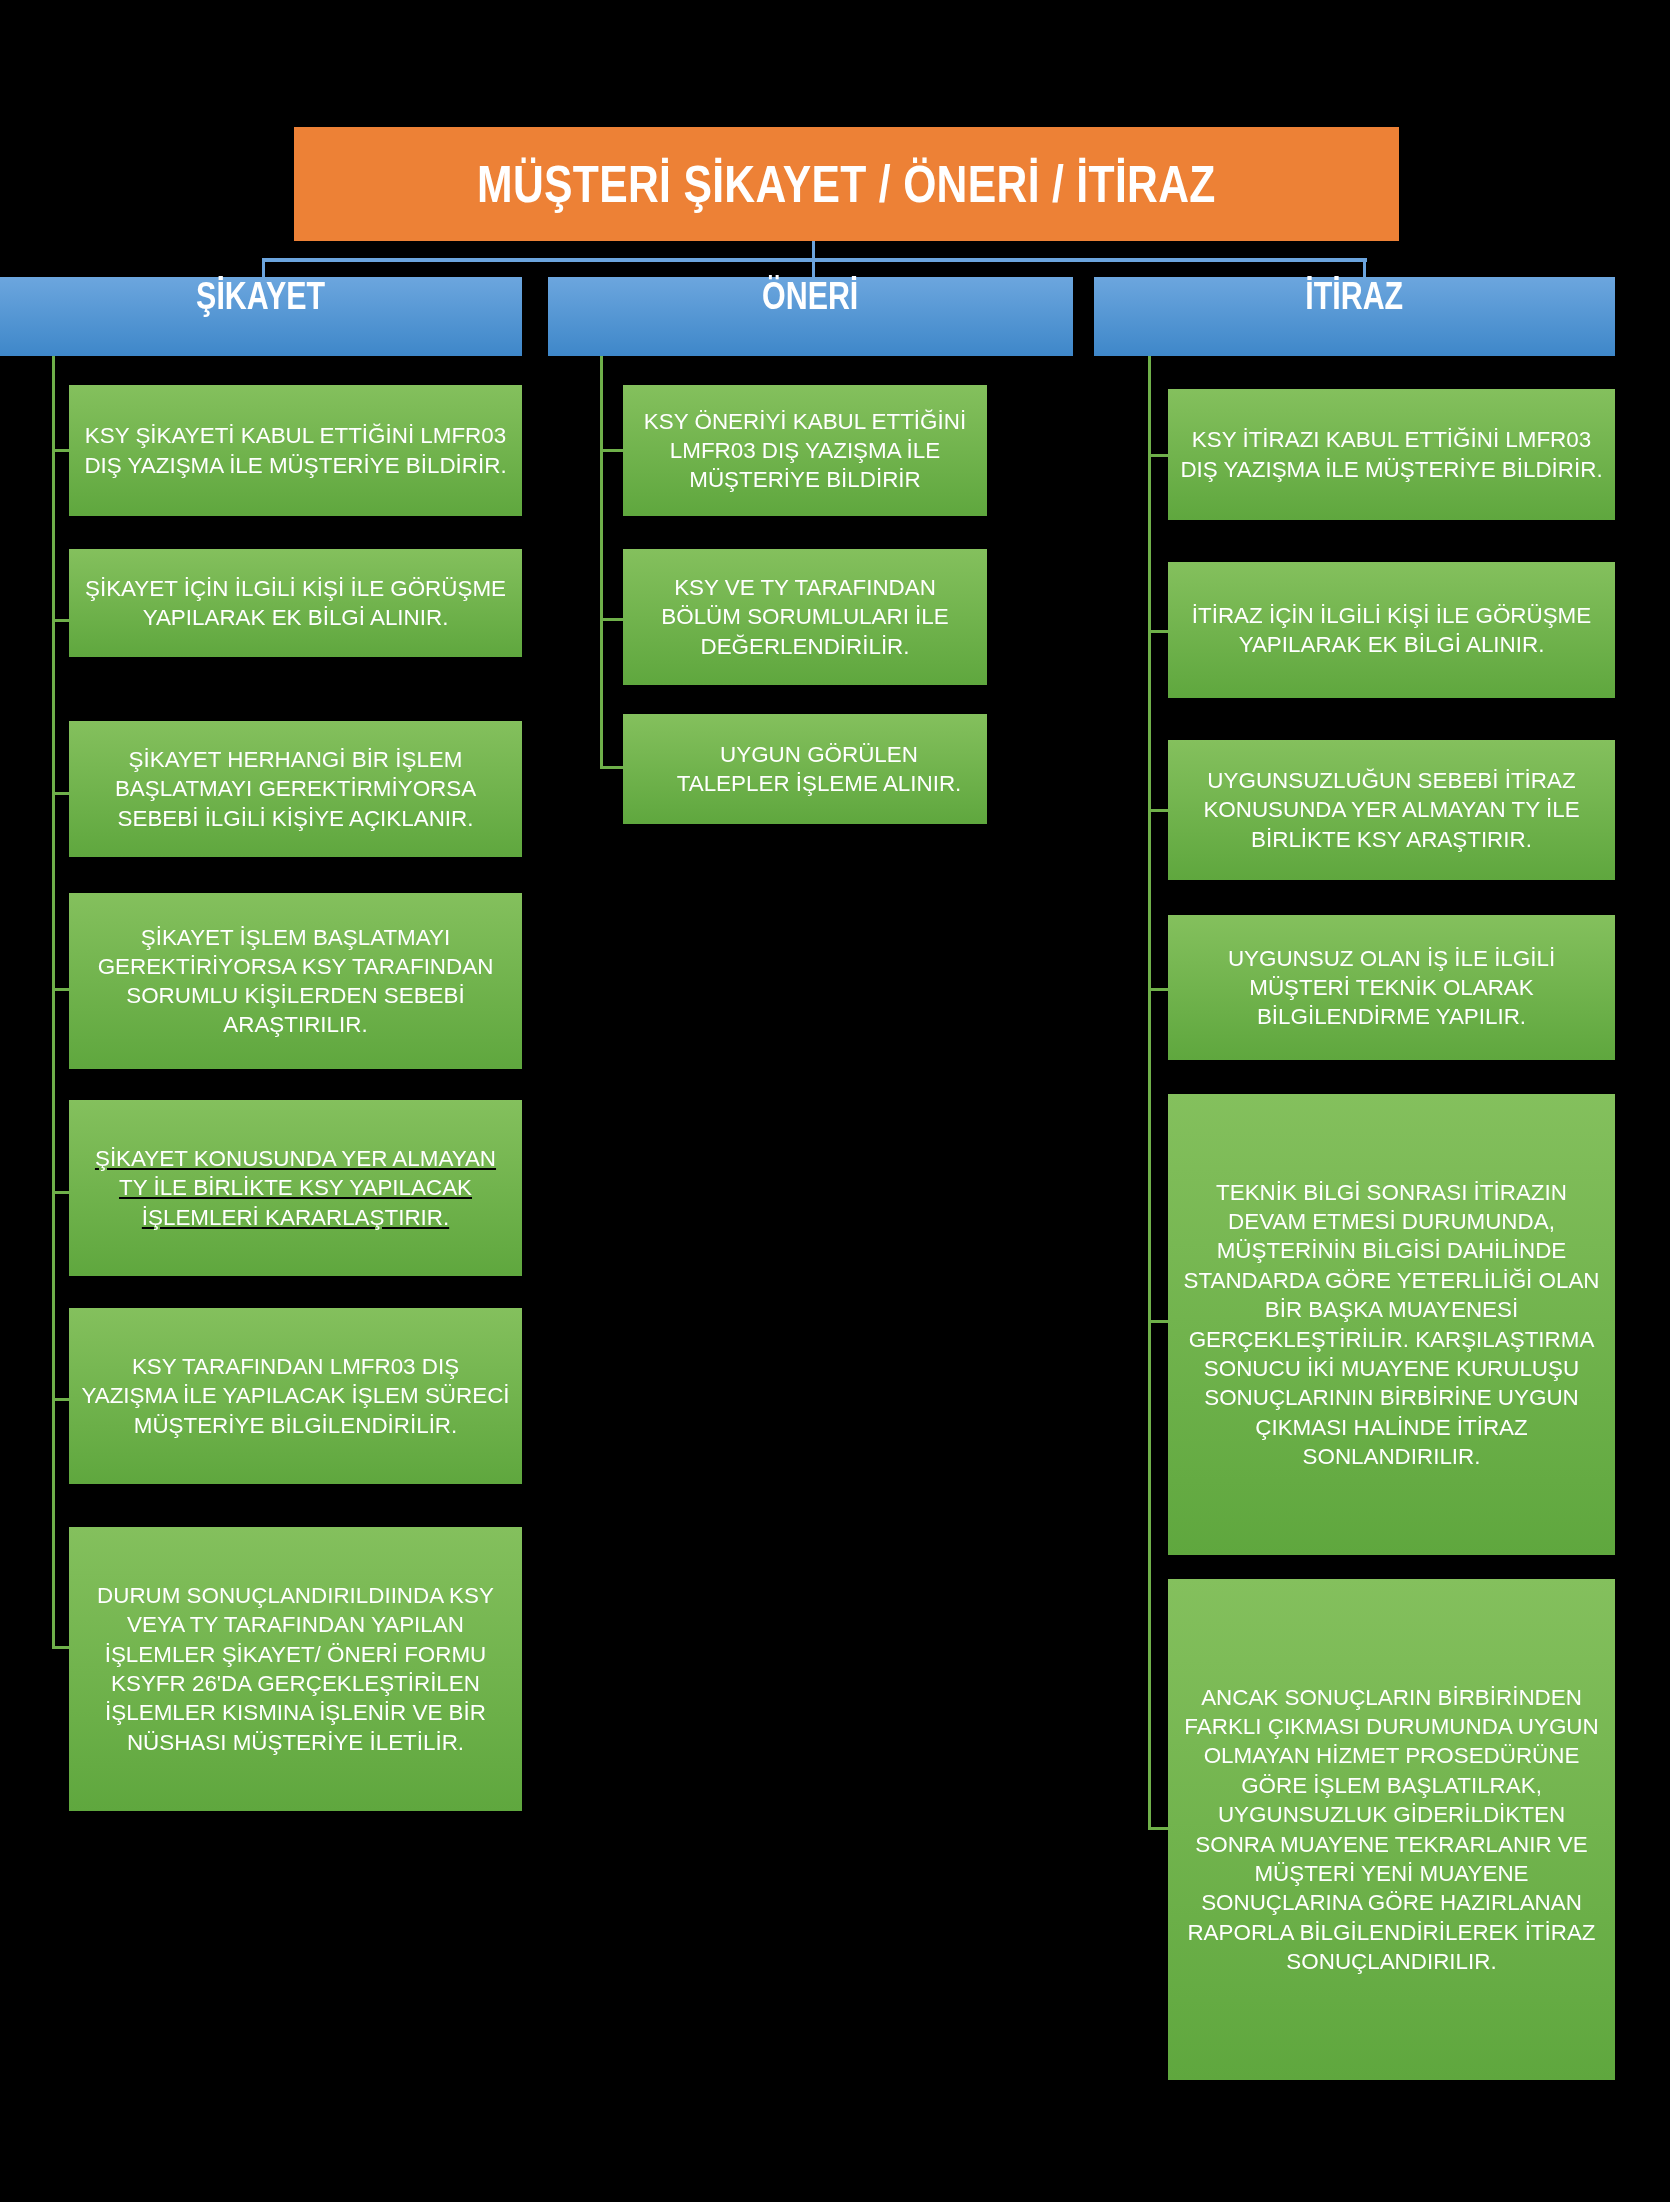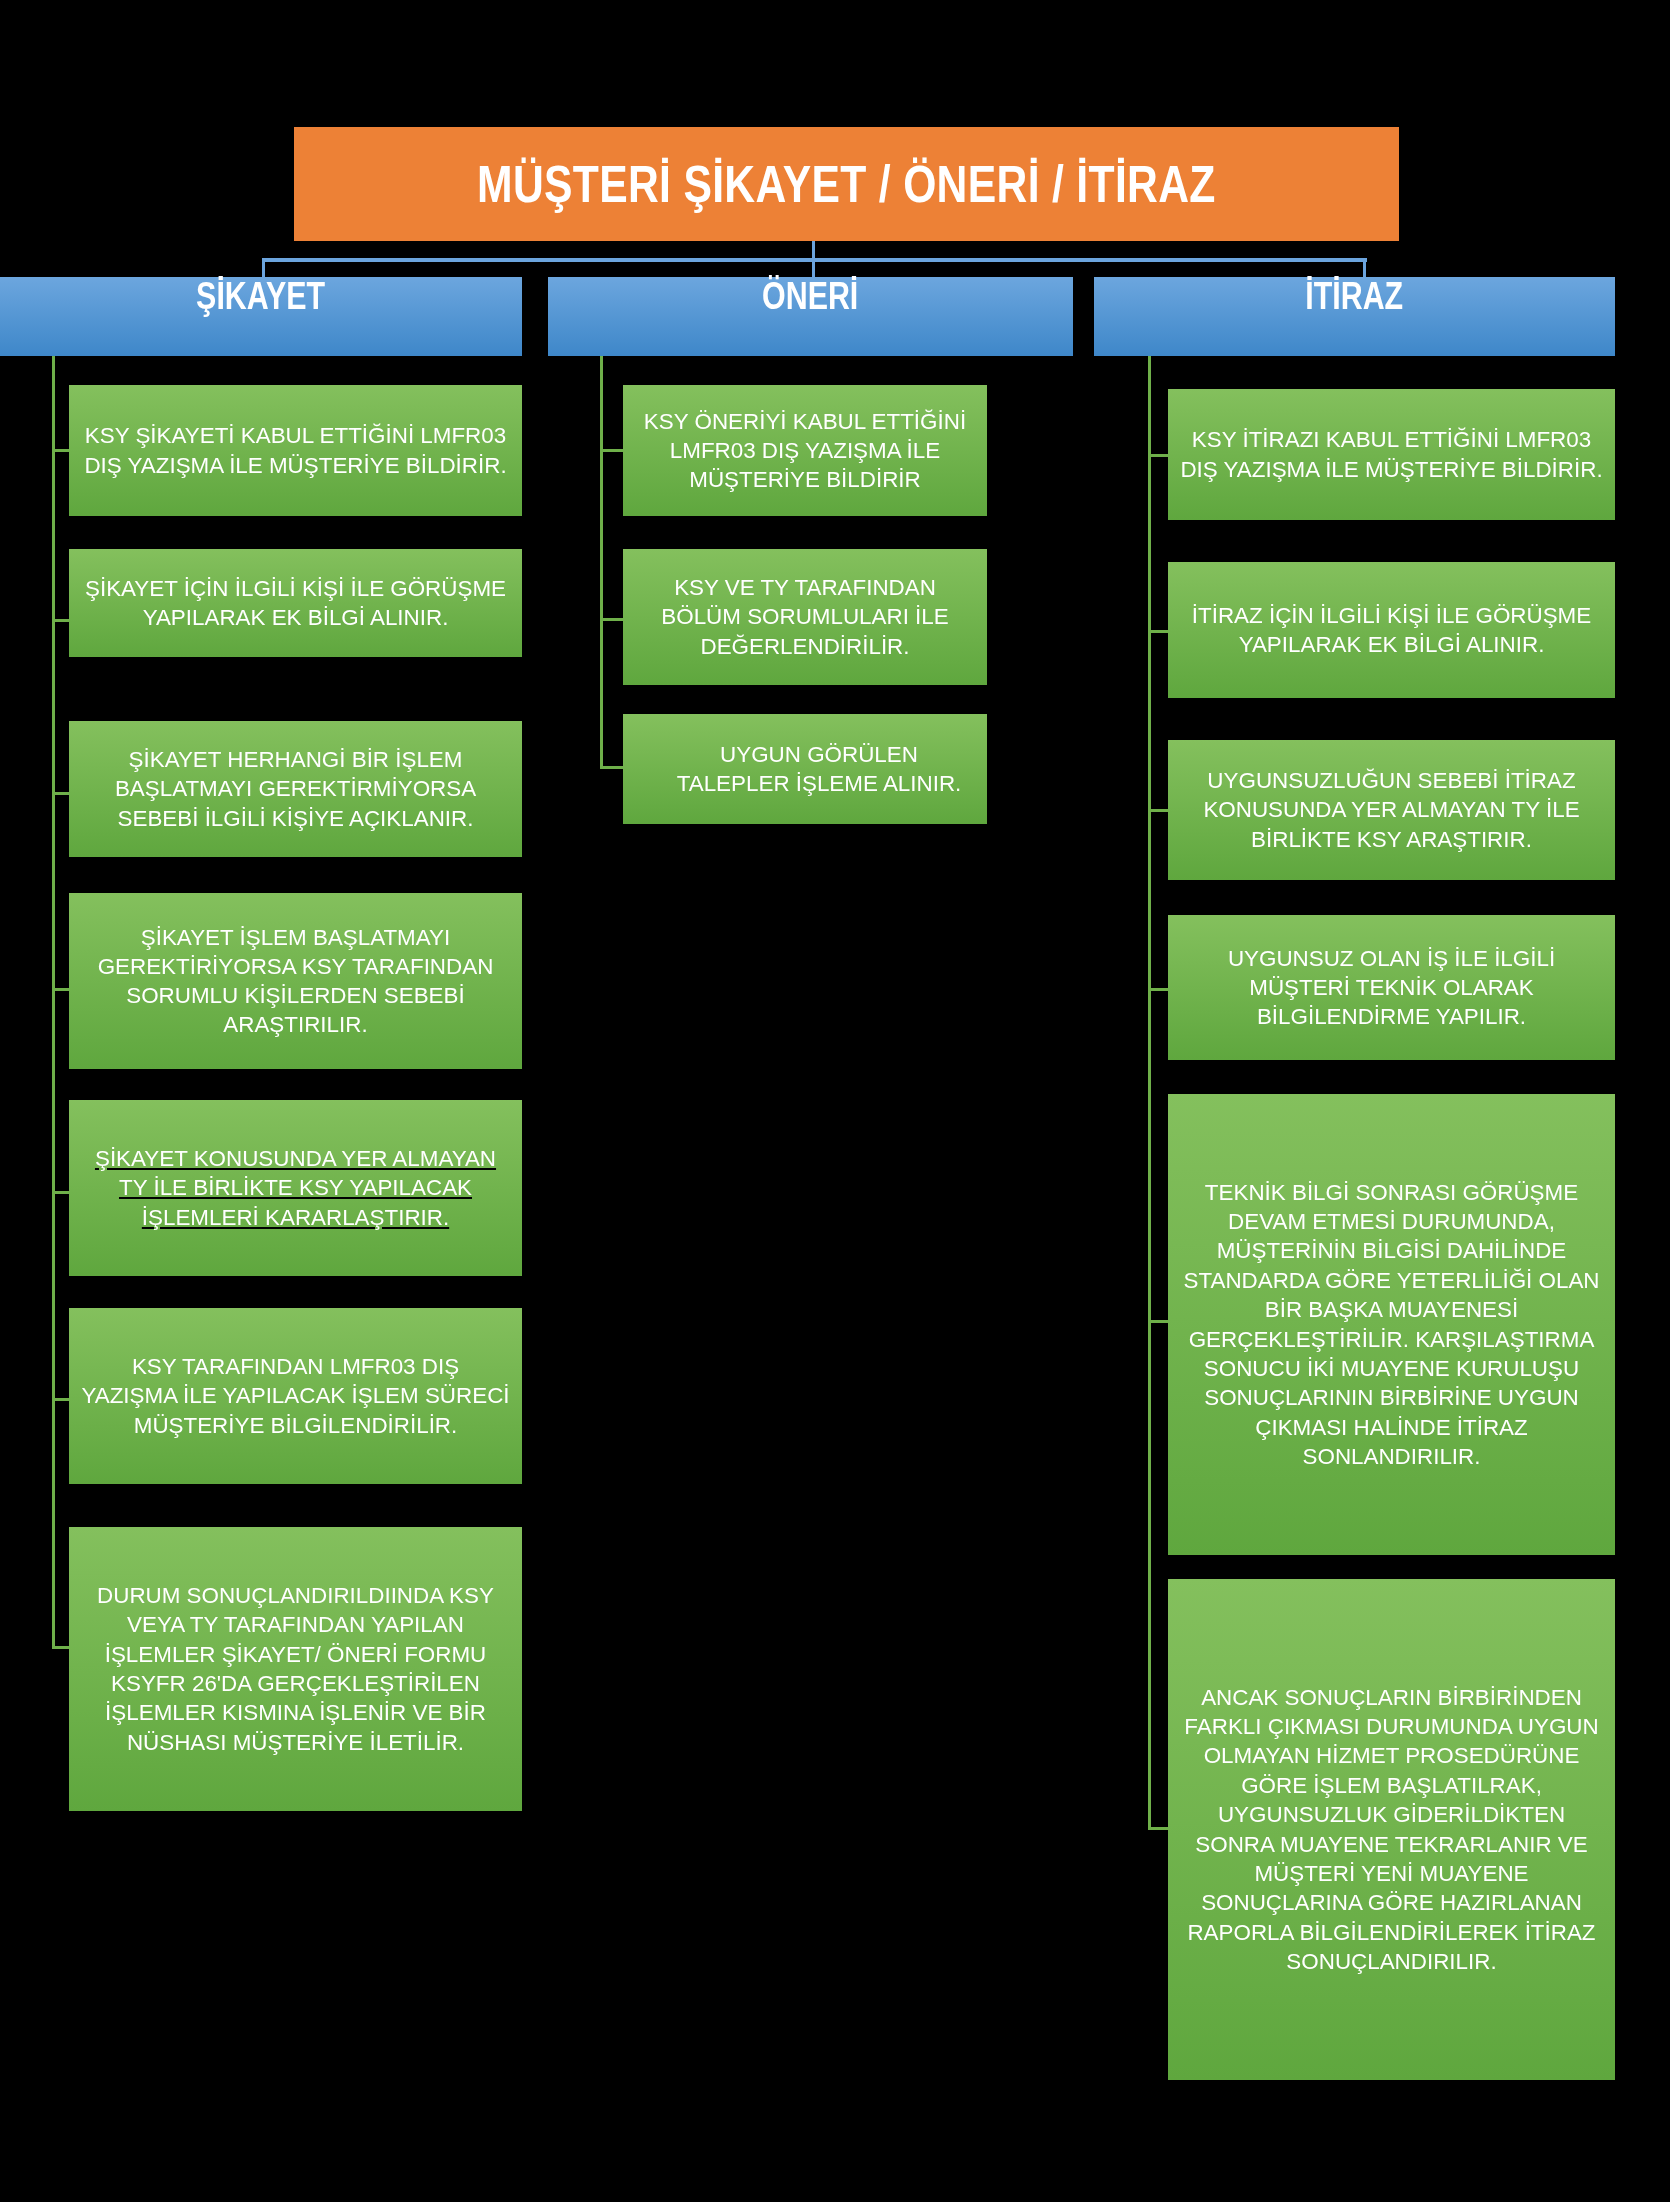--- a/index.html
+++ b/index.html
@@ -169,21 +169,21 @@
     <div class="leaf" style="top:562px; height:136px;">
       <span class="leaf-text">İTİRAZ İÇİN İLGİLİ KİŞİ İLE GÖRÜŞME YAPILARAK EK BİLGİ ALINIR.</span>
     </div>
     <div class="leaf" style="top:740px; height:140px;">
       <span class="leaf-text">UYGUNSUZLUĞUN SEBEBİ İTİRAZ KONUSUNDA YER ALMAYAN TY İLE BİRLİKTE KSY ARAŞTIRIR.</span>
     </div>
     <div class="leaf" style="top:915px; height:145px;">
       <span class="leaf-text">UYGUNSUZ OLAN İŞ İLE İLGİLİ MÜŞTERİ TEKNİK OLARAK BİLGİLENDİRME YAPILIR.</span>
     </div>
     <div class="leaf big" style="top:1094px; height:461px;">
-      <span class="leaf-text">TEKNİK BİLGİ SONRASI GÖRÜŞME DEVAM ETMESİ DURUMUNDA, MÜŞTERİNİN BİLGİSİ DAHİLİNDE STANDARDA GÖRE YETERLİLİĞİ OLAN BİR BAŞKA MUAYENESİ GERÇEKLEŞTİRİLİR. KARŞILAŞTIRMA SONUCU İKİ MUAYENE KURULUŞU SONUÇLARININ BİRBİRİNE UYGUN ÇIKMASI HALİNDE İTİRAZ SONLANDIRILIR.</span>
+      <span class="leaf-text">TEKNİK BİLGİ SONRASI İTİRAZIN DEVAM ETMESİ DURUMUNDA, MÜŞTERİNİN BİLGİSİ DAHİLİNDE STANDARDA GÖRE YETERLİLİĞİ OLAN BİR BAŞKA MUAYENESİ GERÇEKLEŞTİRİLİR. KARŞILAŞTIRMA SONUCU İKİ MUAYENE KURULUŞU SONUÇLARININ BİRBİRİNE UYGUN ÇIKMASI HALİNDE İTİRAZ SONLANDIRILIR.</span>
     </div>
     <div class="leaf big" style="top:1579px; height:501px;">
       <span class="leaf-text">ANCAK SONUÇLARIN BİRBİRİNDEN FARKLI ÇIKMASI DURUMUNDA UYGUN OLMAYAN HİZMET PROSEDÜRÜNE GÖRE İŞLEM BAŞLATILRAK, UYGUNSUZLUK GİDERİLDİKTEN SONRA MUAYENE TEKRARLANIR VE MÜŞTERİ YENİ MUAYENE SONUÇLARINA GÖRE HAZIRLANAN RAPORLA BİLGİLENDİRİLEREK İTİRAZ SONUÇLANDIRILIR.</span>
     </div>
   </div>
 
 </div>
 
 
 </body></html>

